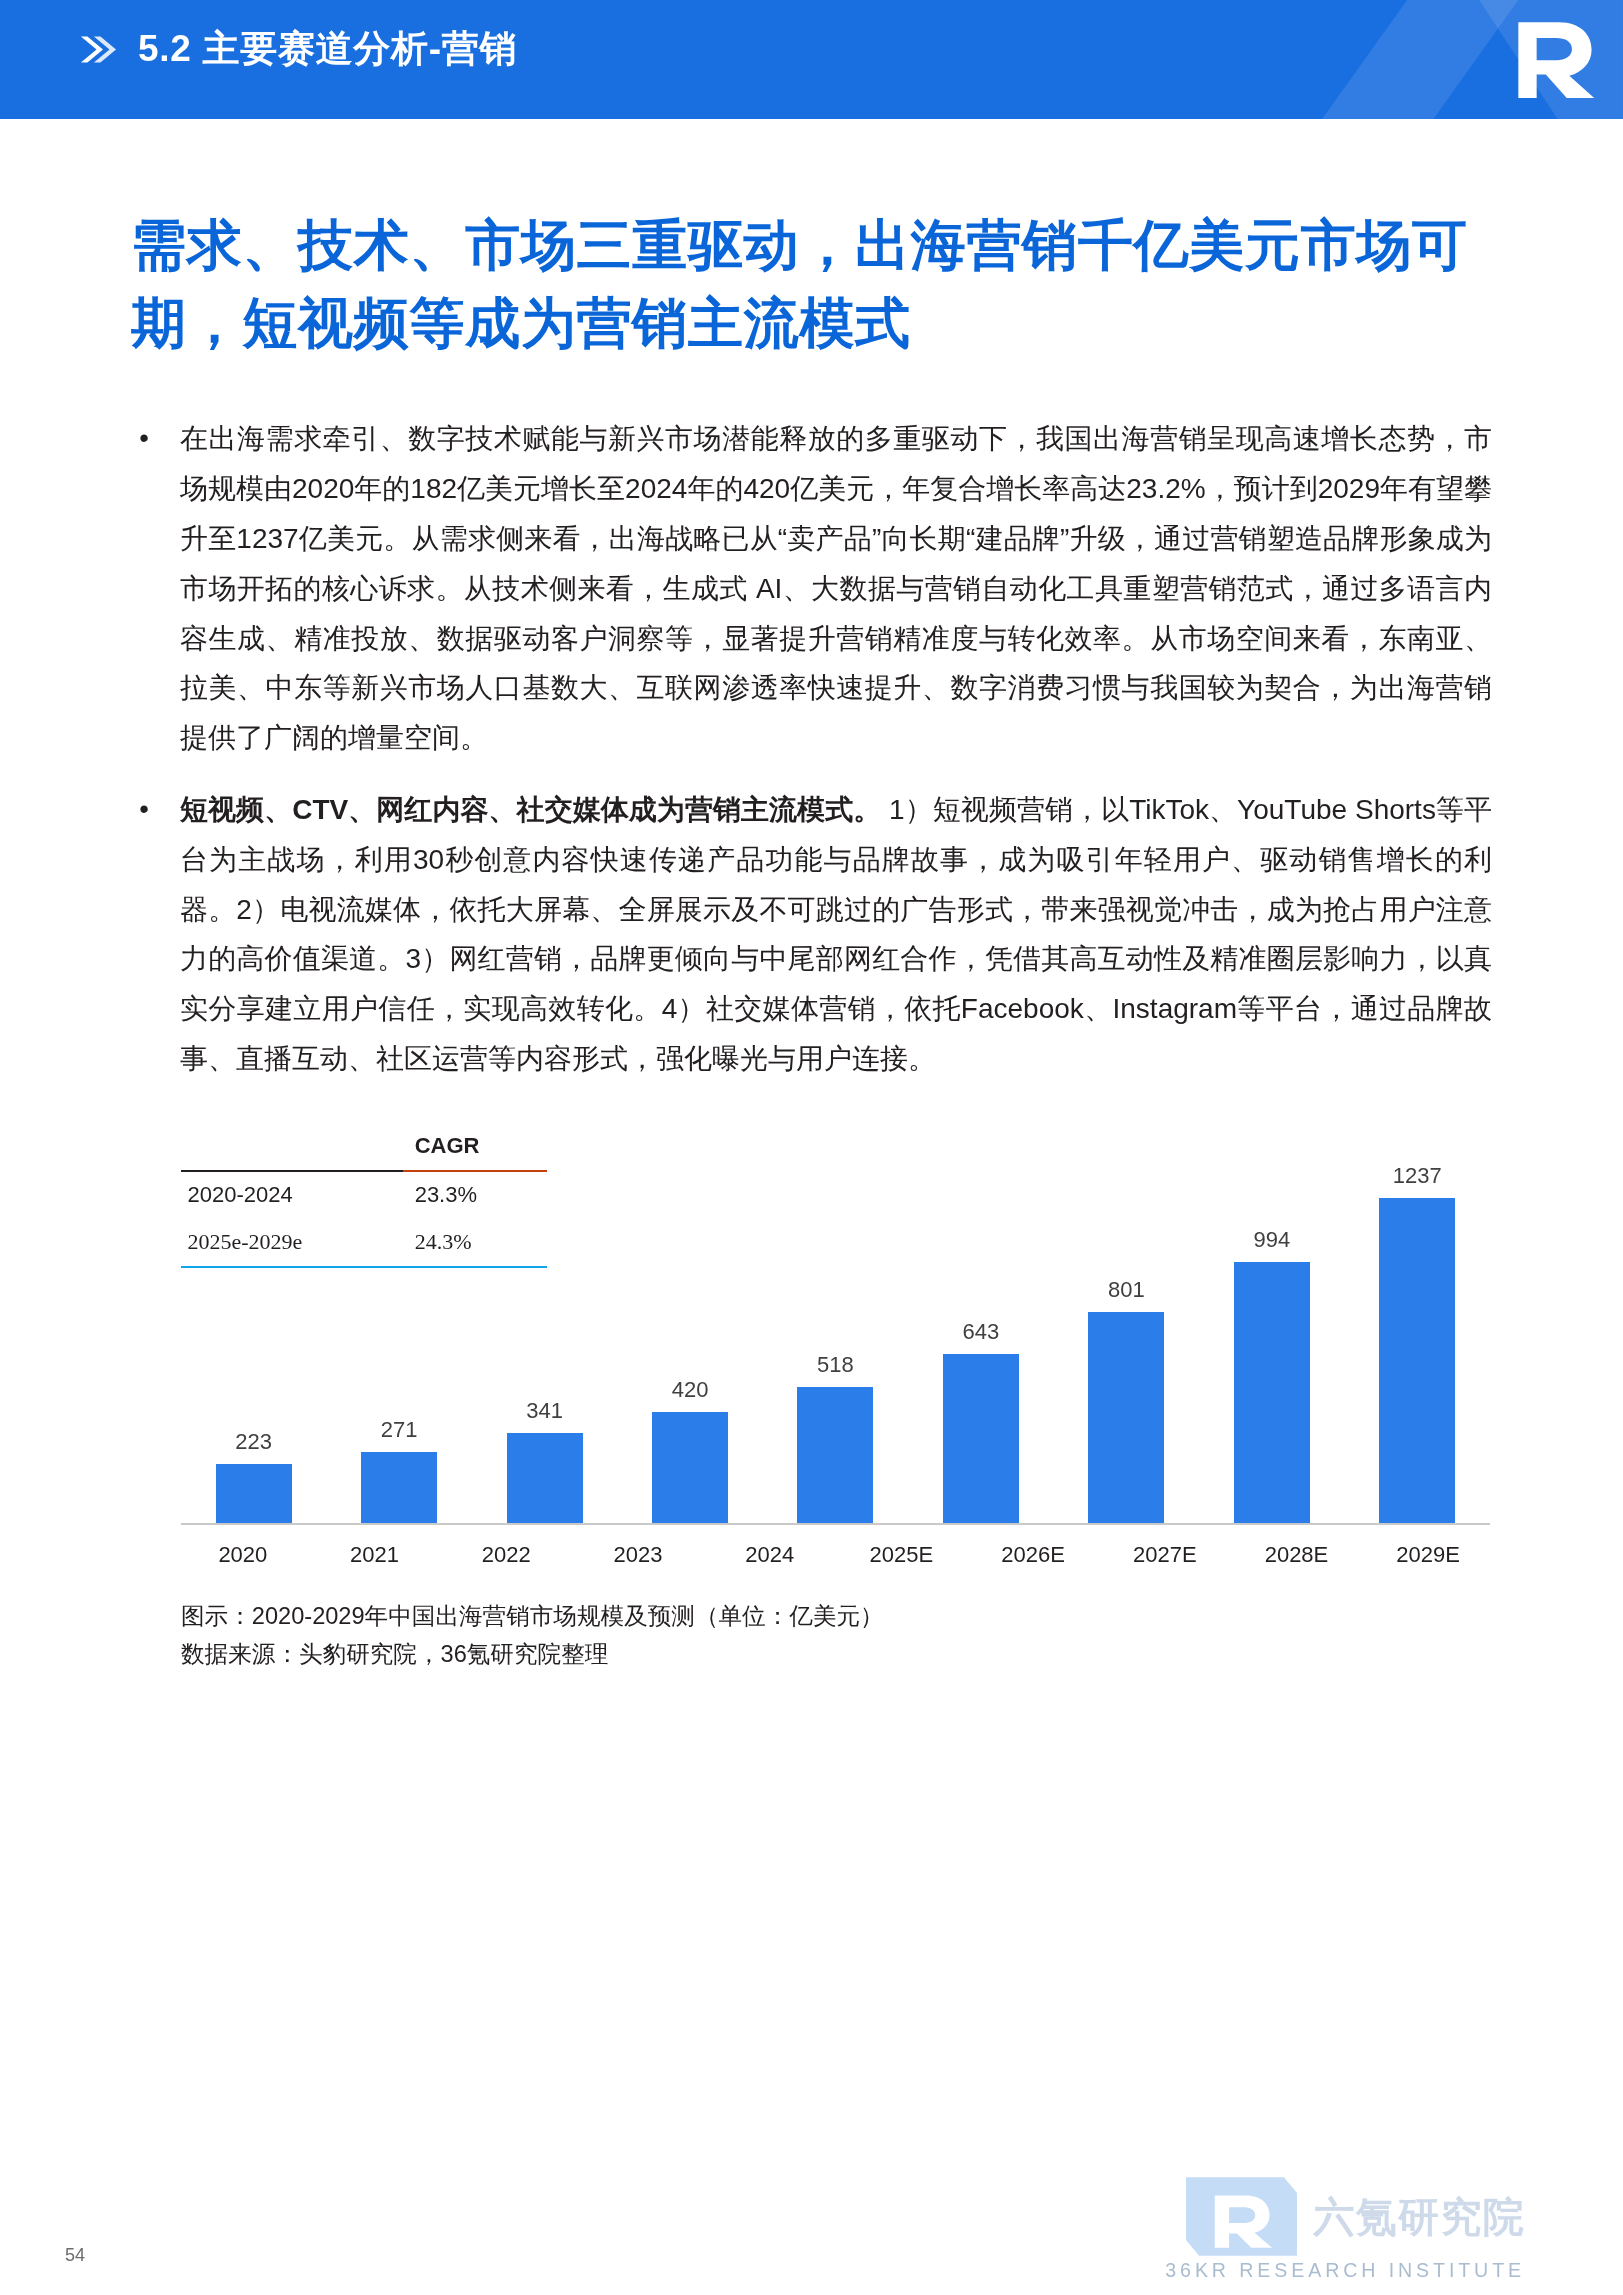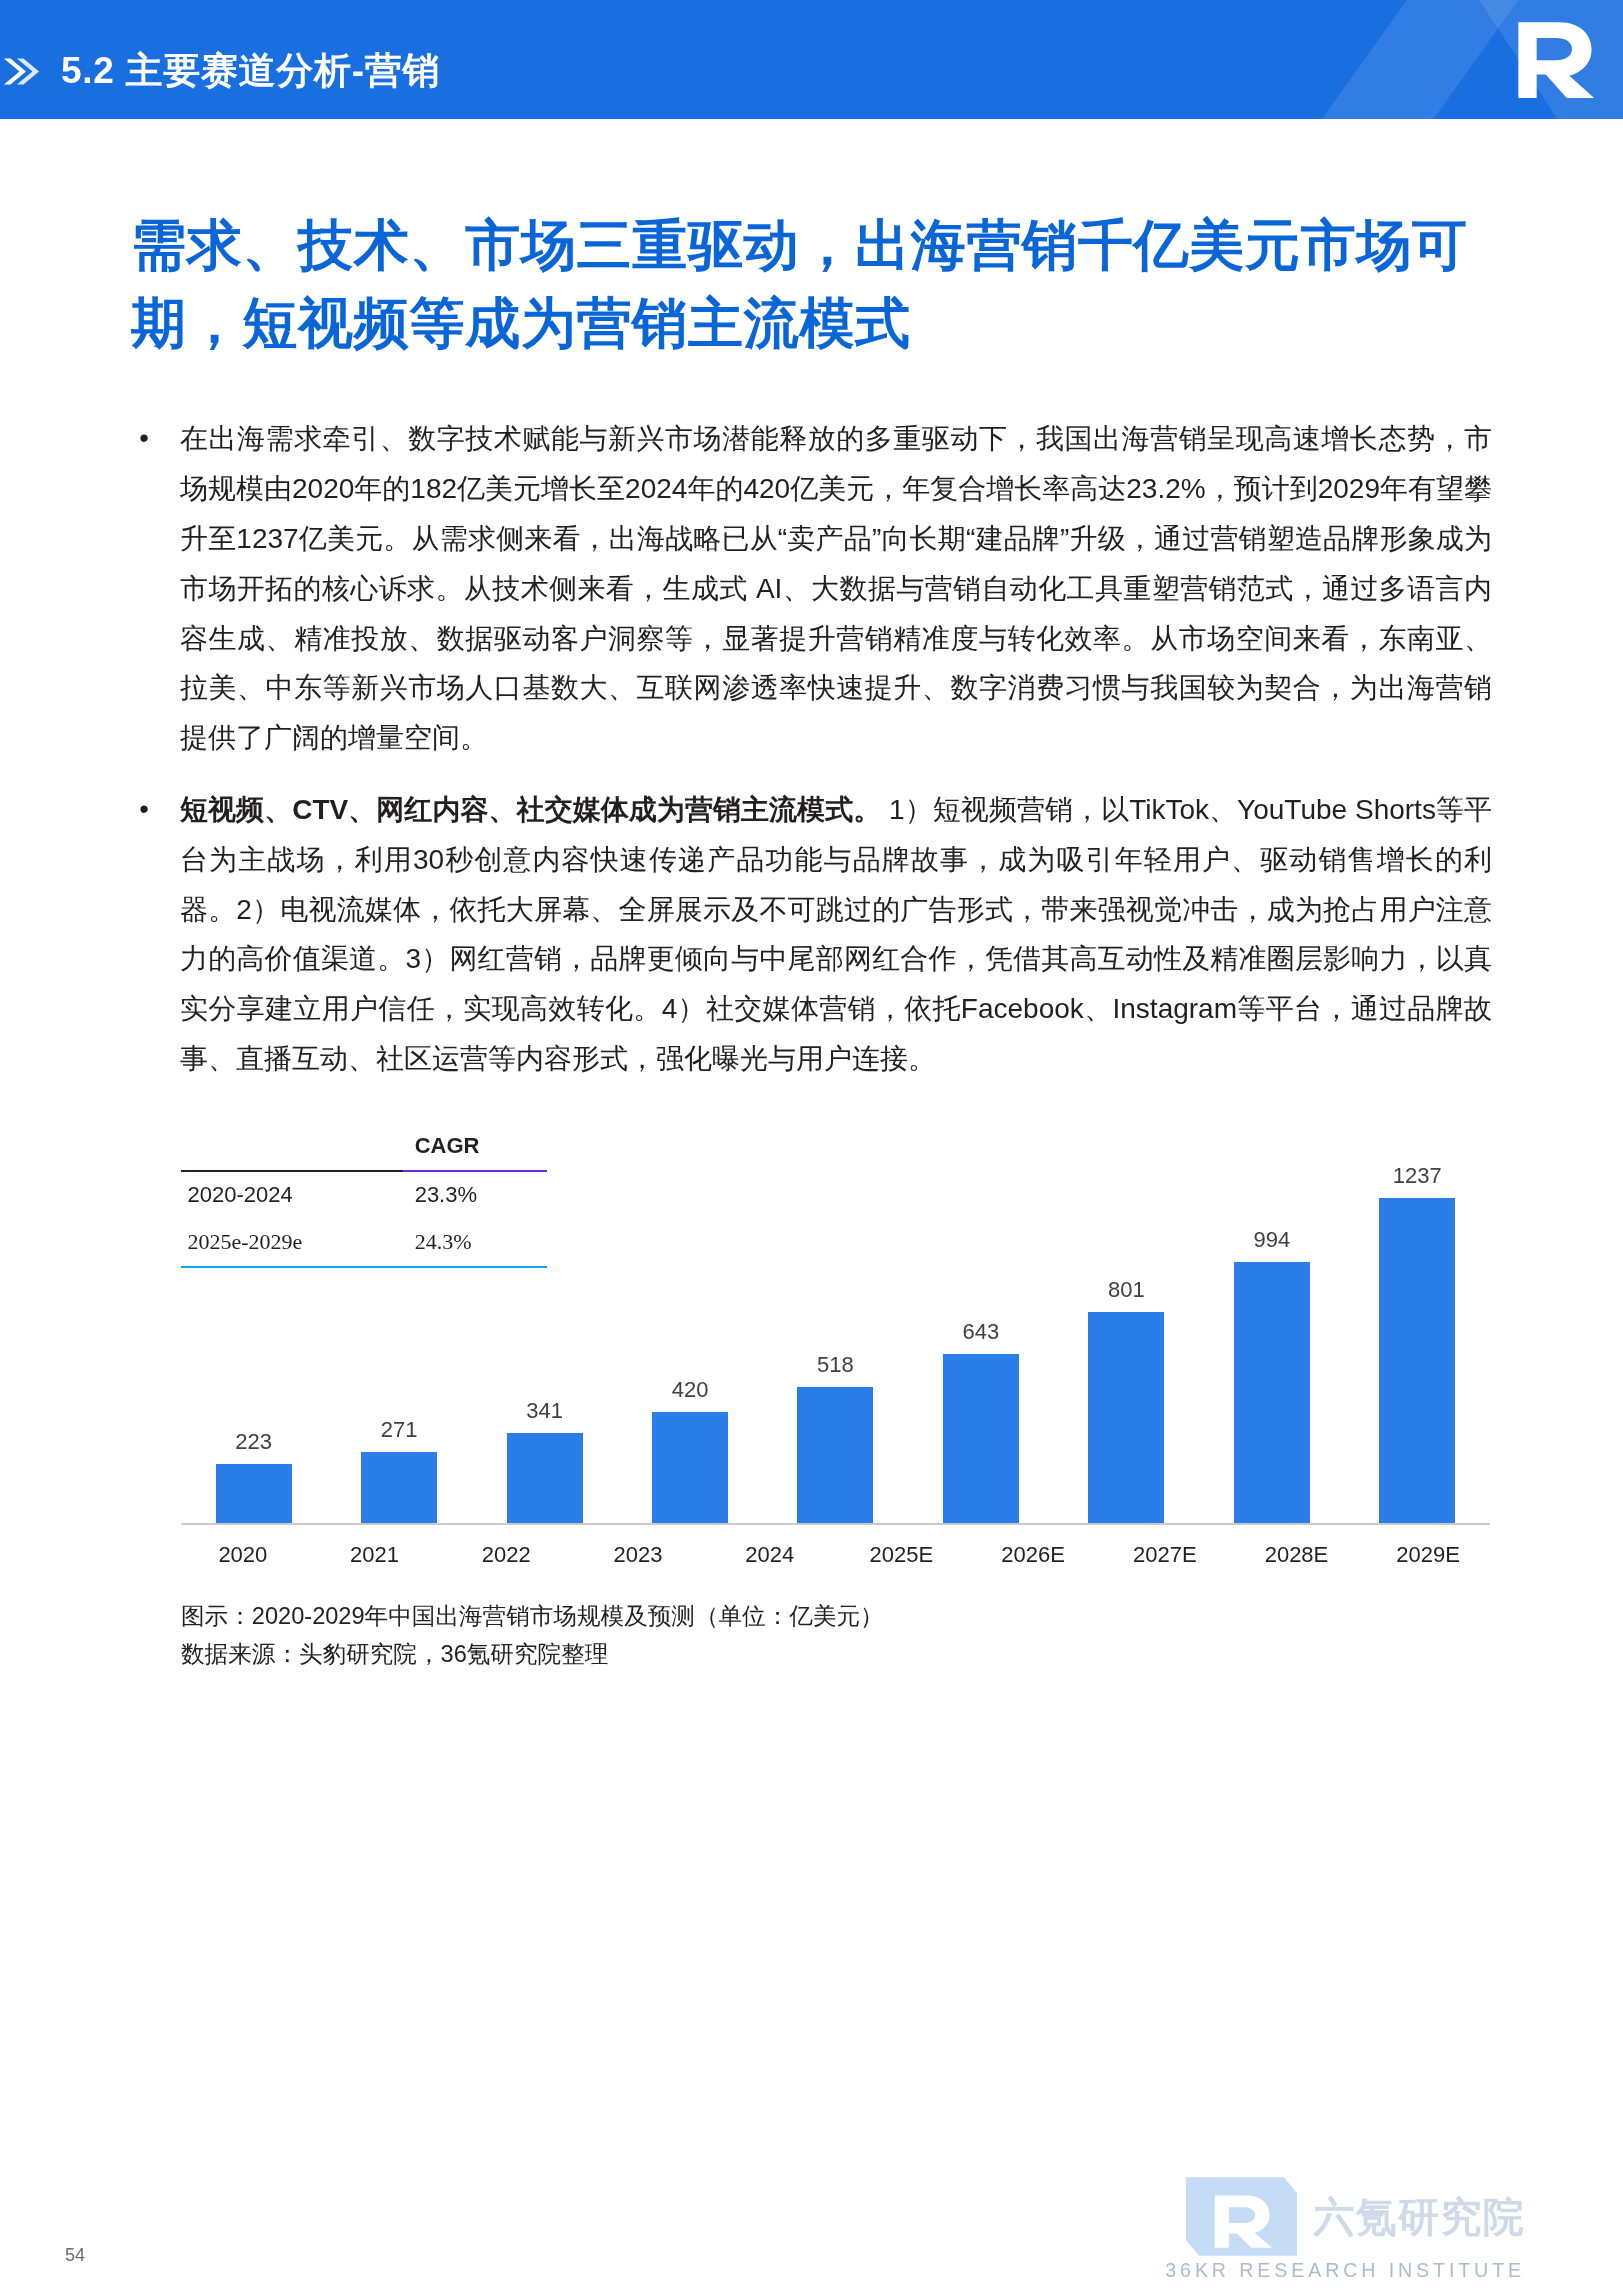--- a/index.html
+++ b/index.html
@@ -22,21 +22,21 @@
     top: 0; left: 0;
     width: 1623px;
     height: 119px;
     background: #1a6fe0;
     overflow: hidden;
   }
   .header-inner {
     display: flex;
     align-items: center;
     height: 98px;
-    margin-top: 22px;
+    padding-left: 77px;
   }
   .chev {
     display: inline-block;
     width: 39px;
     height: 39px;
     position: relative;
     margin-right: 22px;
     flex: none;
   }
   .chev svg { display:block; }
@@ -118,21 +118,21 @@
     font-size: 22px;
     border-collapse: collapse;
     z-index: 5;
   }
   .cagr-table th, .cagr-table td {
     padding: 10.5px 6.5px;
     text-align: left;
     font-weight: normal;
   }
   .cagr-table thead th {
-    border-bottom: 2px solid #6d28d9;
+    border-bottom: 2px solid #c2410c;
     font-weight: bold;
     padding-left: 11.8px;
   }
   .cagr-table thead th.blank { border-bottom: 2px solid #231f20; }
   .cagr-table tbody tr:last-child td {
     border-bottom: 2px solid #0ea5e9;
     font-family: Liberation Serif, serif;
   }
   .cagr-table td.val { padding-left: 11.8px; }
 

